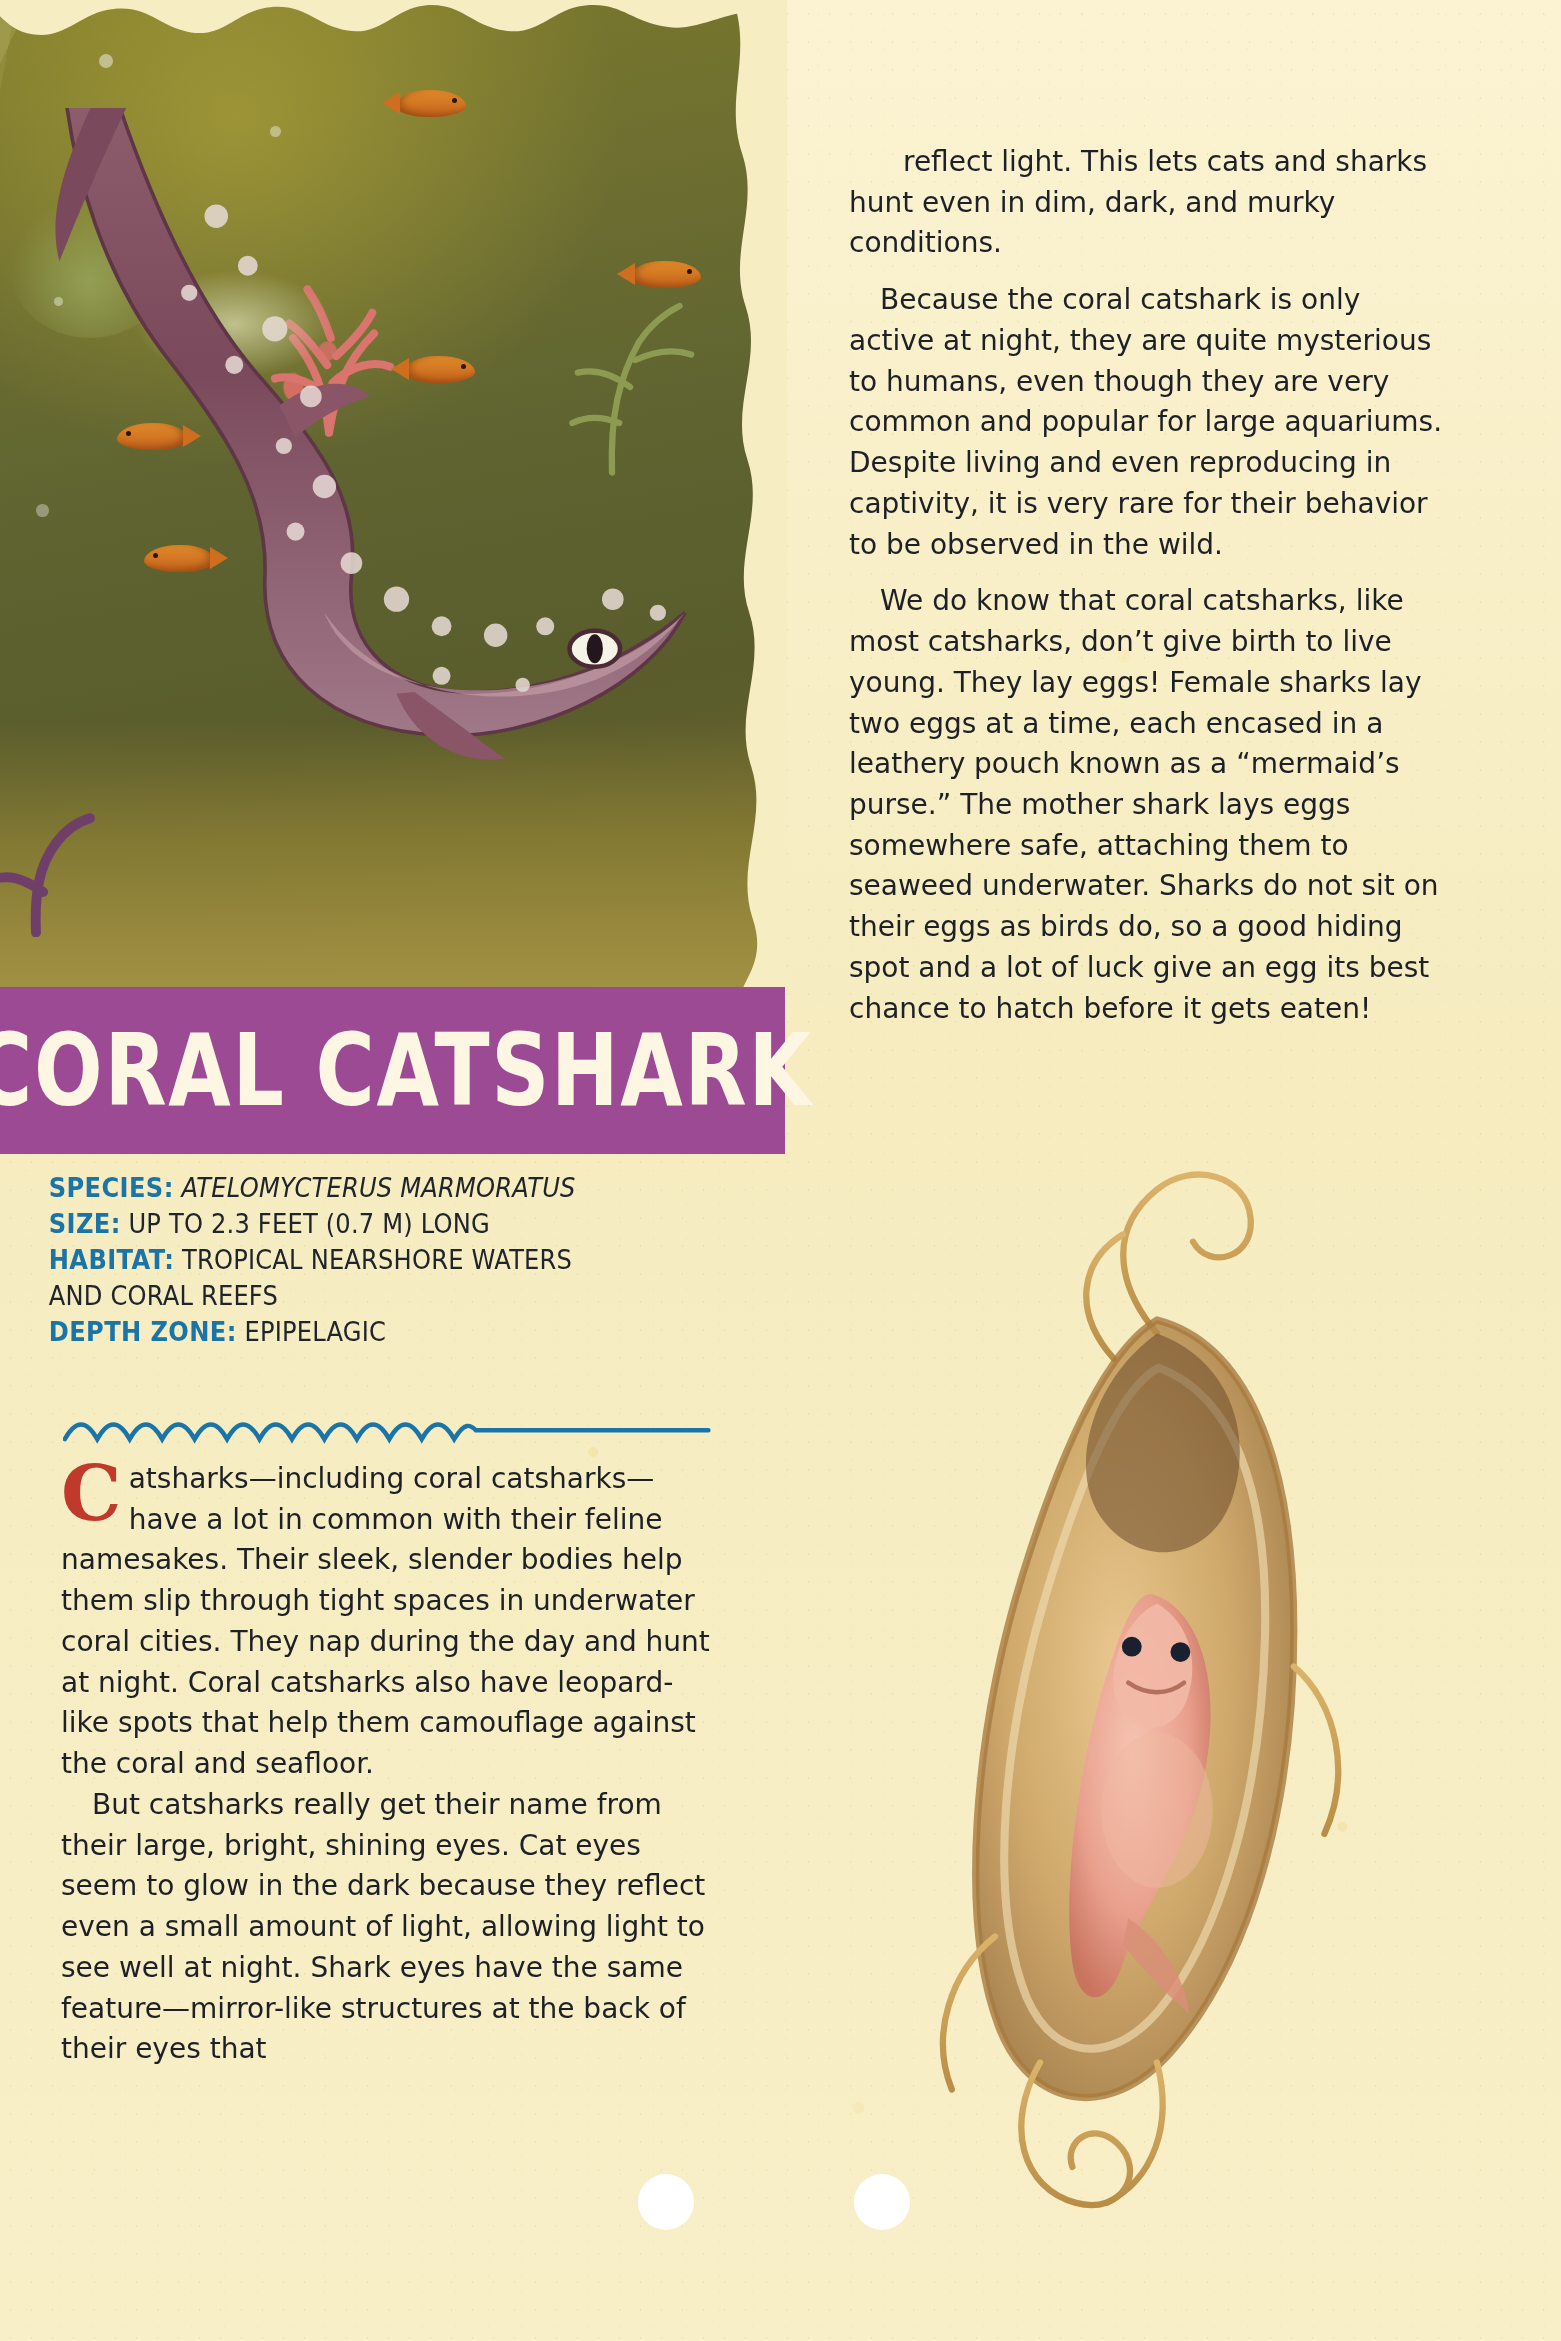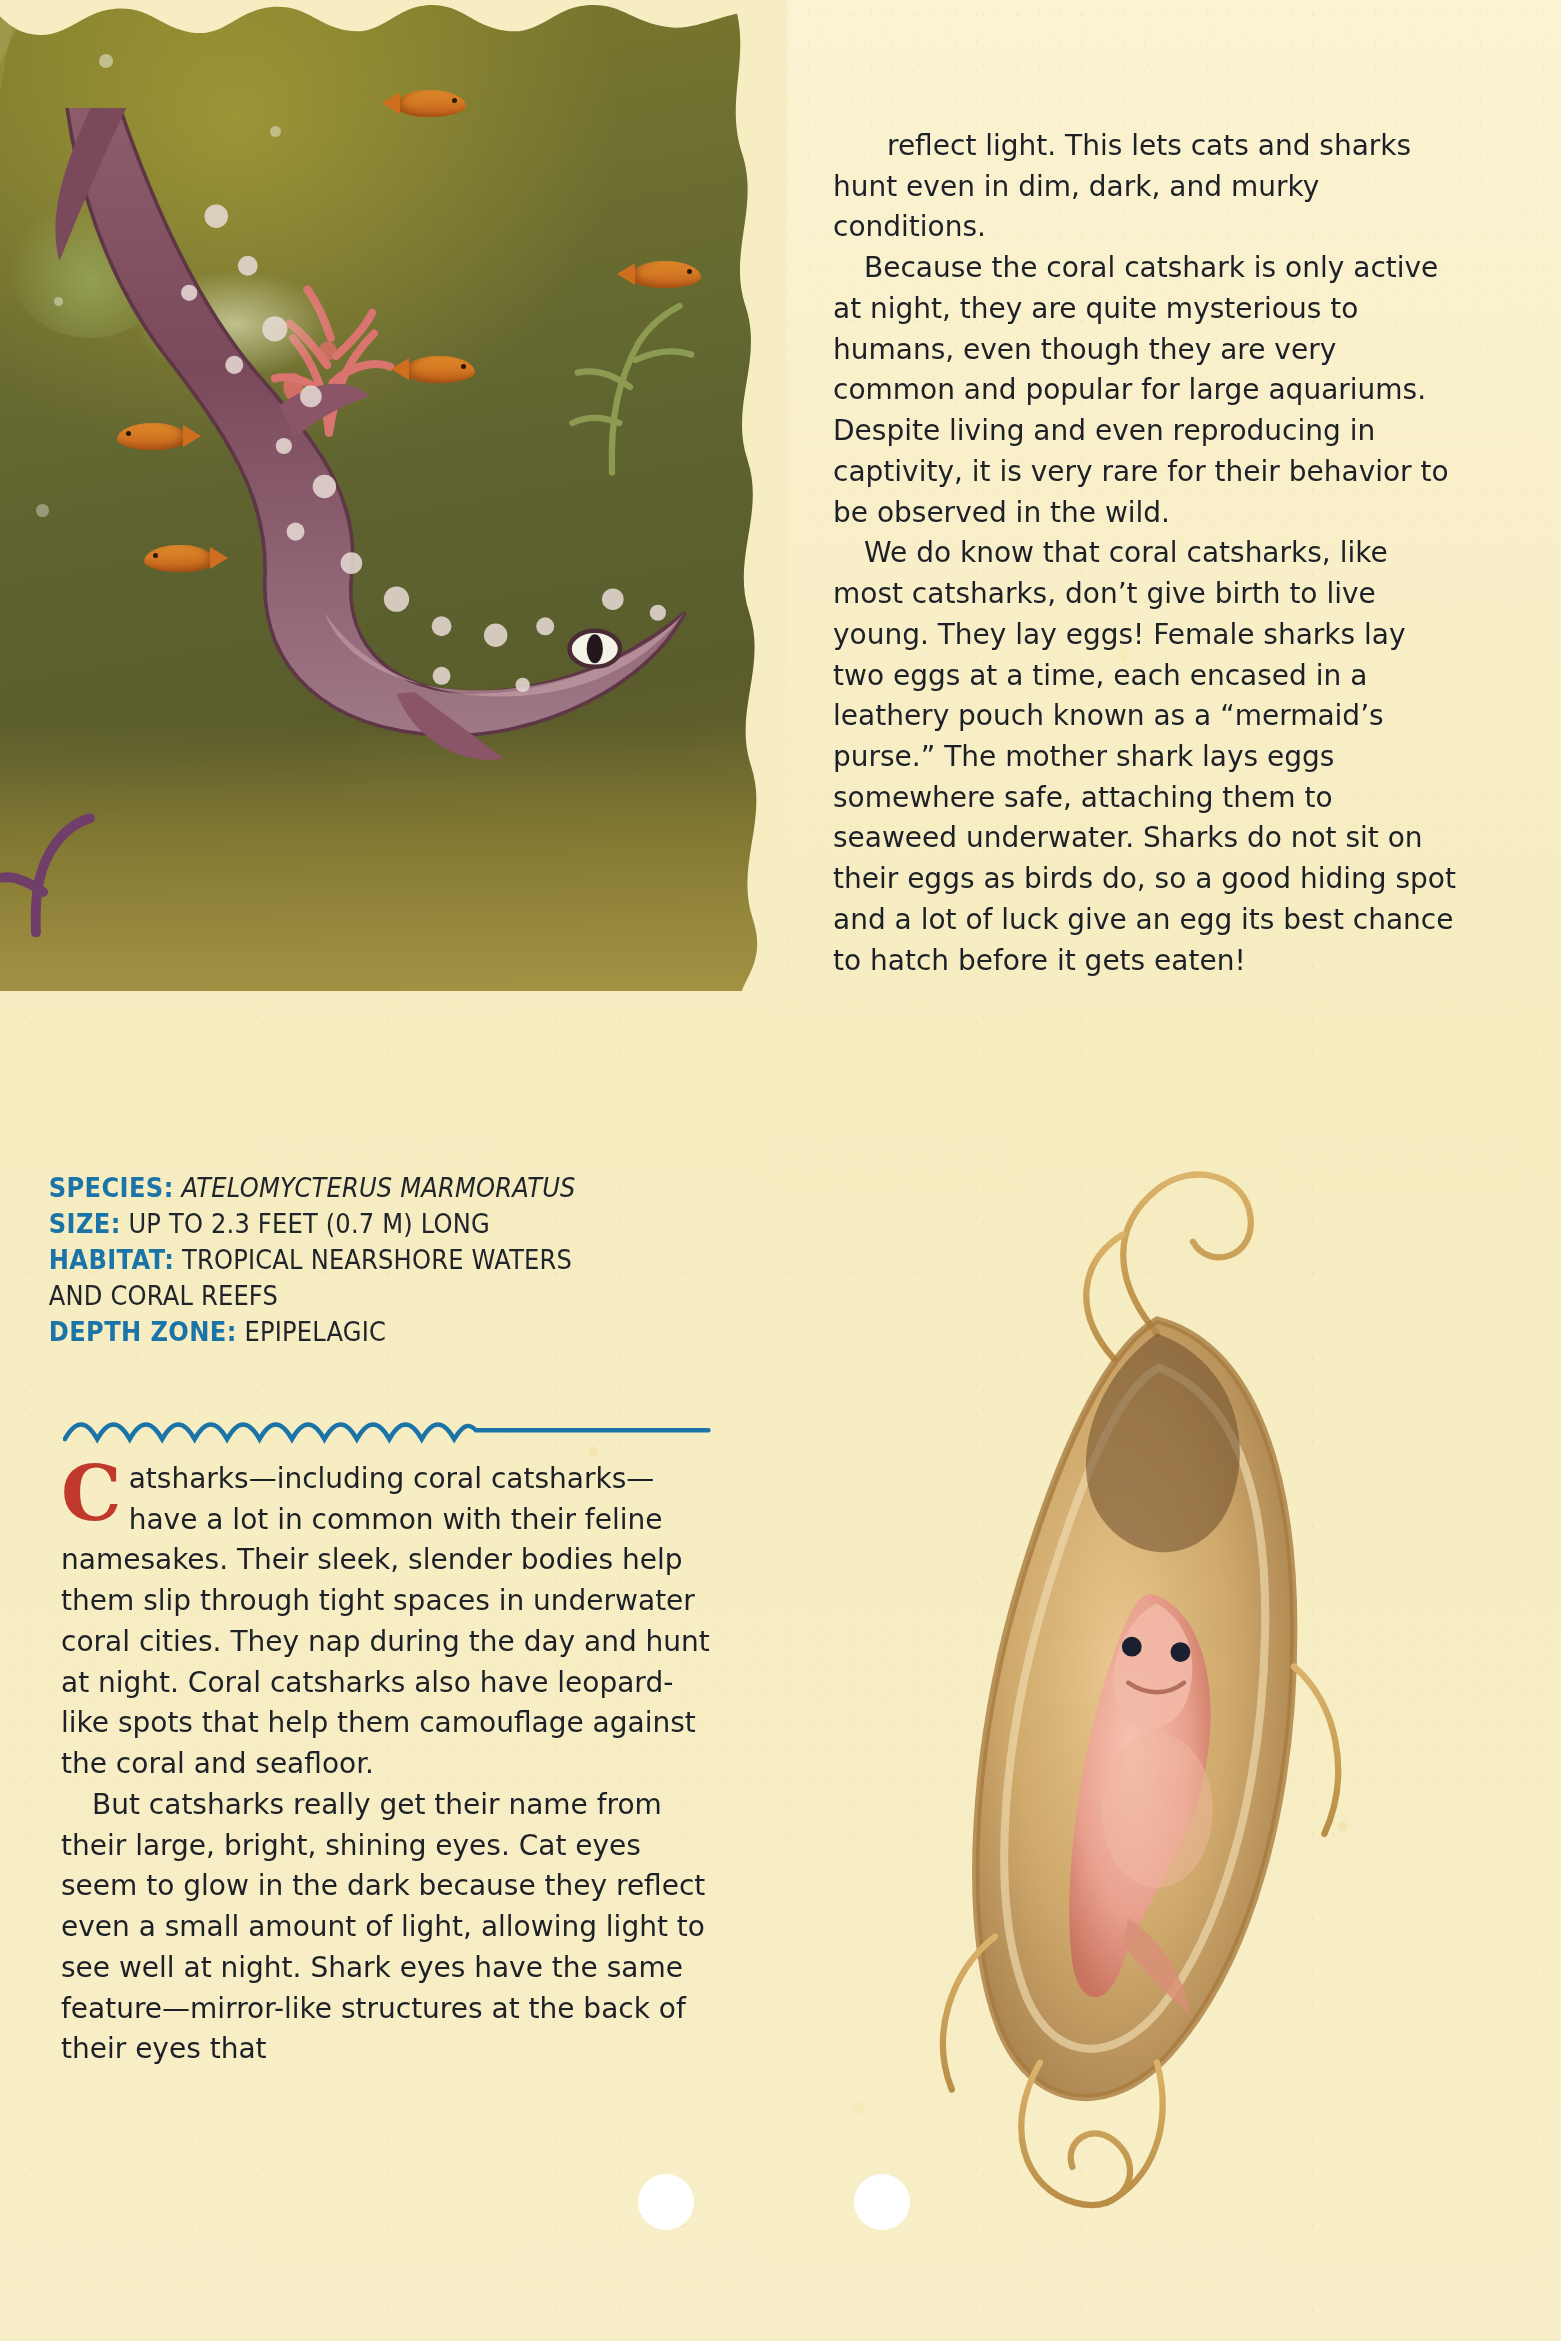--- a/index.html
+++ b/index.html
@@ -237,21 +237,21 @@
   .body-right {
     position:absolute;
     left: 18px;
     top: 126px;
     width: 631px;
     font-family: "DejaVu Sans", sans-serif;
     font-size: 28px;
     line-height: 1.455;
     color: #1d2026;
   }
-  .body-right p { margin: 0; text-indent: 31px; }
+  .body-right p { margin: 16px; text-indent: 31px; }
   .body-right p.first { text-indent: 54px; }
 
   
   .egg-wrap {
     position:absolute;
     left: 887px;
     top: 1126px;
     width: 504px;
     height: 1189px;
   }
@@ -402,20 +402,23 @@
 
       <div class="illus-right-edge">
         <svg viewBox="0 0 90 1100" preserveAspectRatio="none">
           <path d="M90 0 H30 C52 60 20 110 40 170 C60 230 24 280 44 340 C64 400 26 450 46 510
                    C66 570 28 620 48 680 C68 740 30 790 50 850 C70 910 32 960 52 1020
                    C66 1062 46 1082 40 1100 H90 Z" fill="#f7edc2"></path>
         </svg>
       </div>
     </div>
 
+    <div class="title-band">
+      <div class="title-text">Coral Catshark</div>
+    </div>
 
     <div class="facts">
       <div class="fact-row">
         <span class="fact-label">SPECIES:</span>
         <span class="fact-value italic">ATELOMYCTERUS MARMORATUS</span>
       </div>
       <div class="fact-row">
         <span class="fact-label">SIZE:</span>
         <span class="fact-value">UP TO 2.3 FEET (0.7 M) LONG</span>
       </div>

